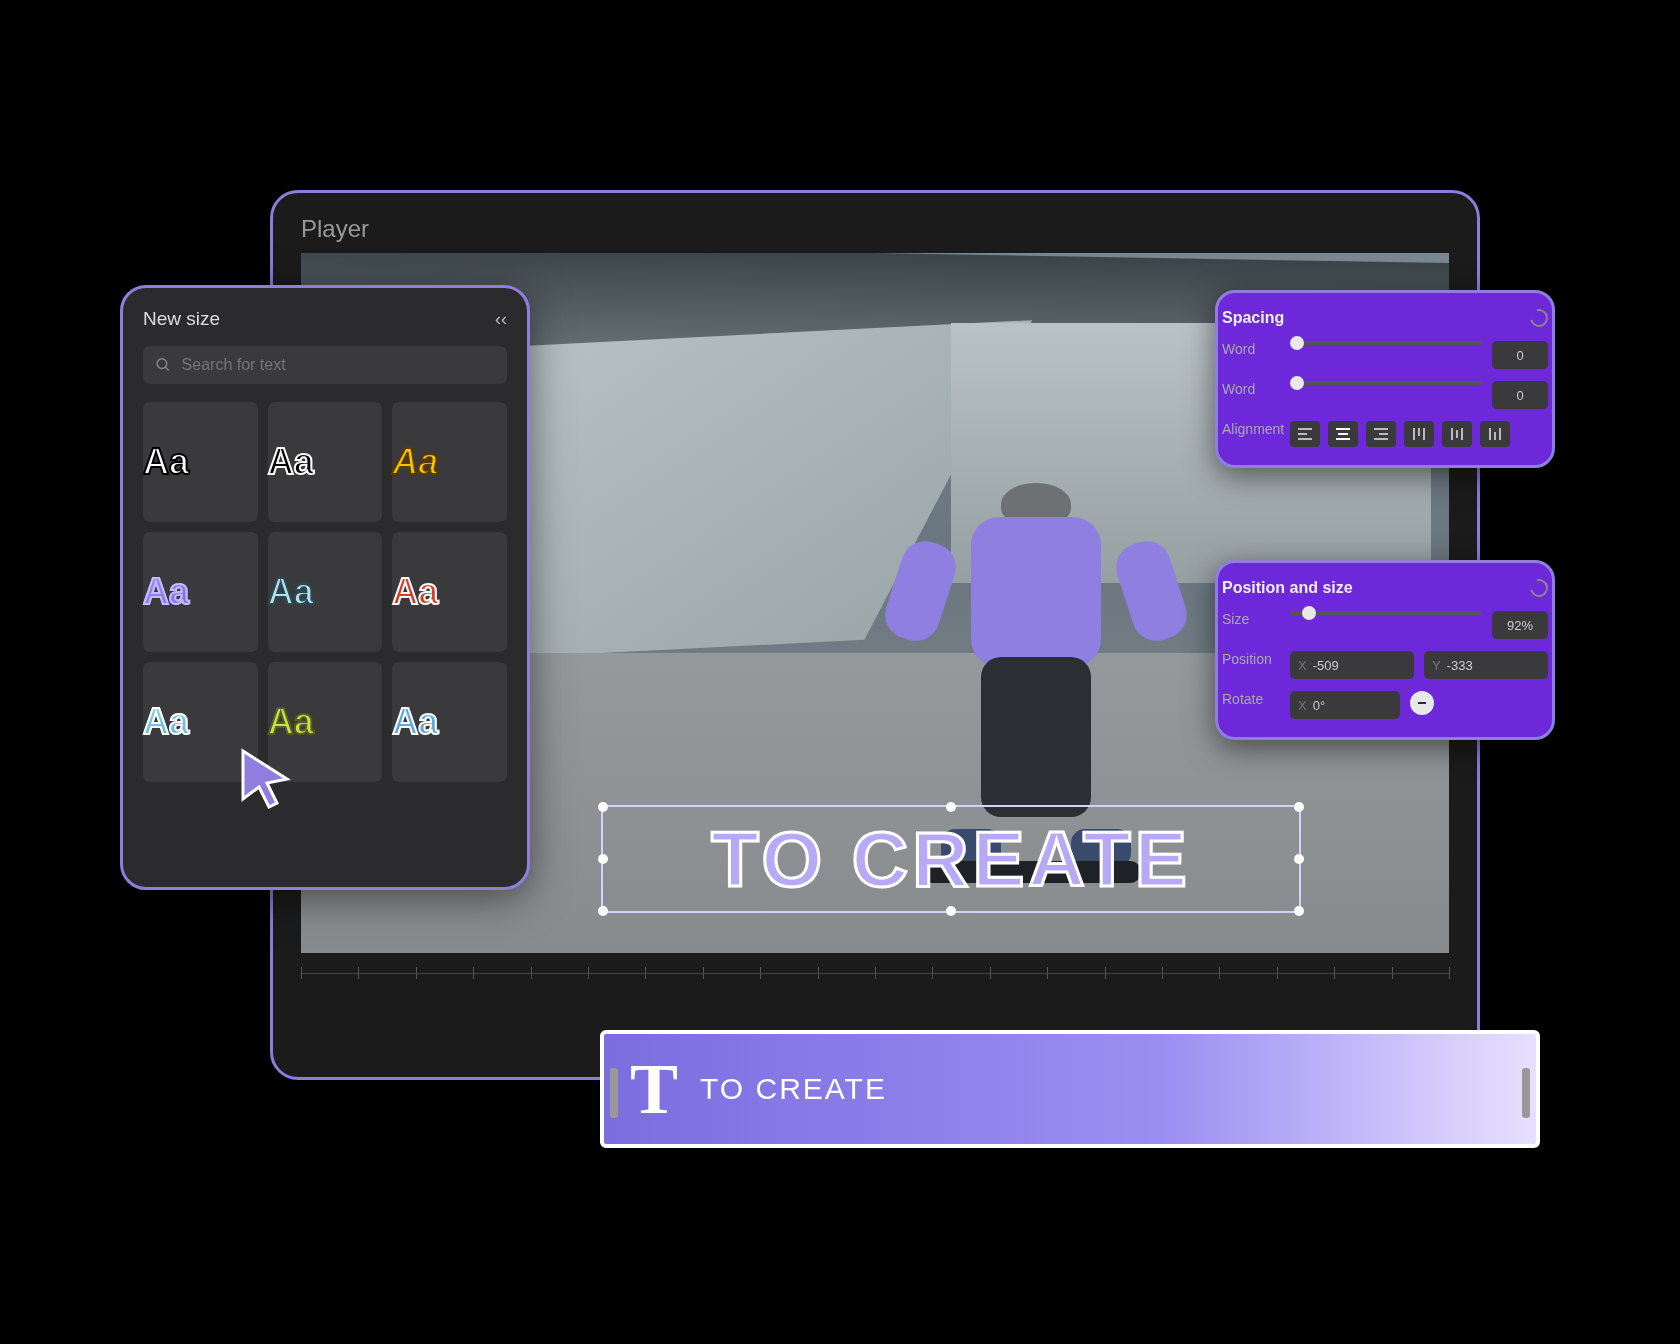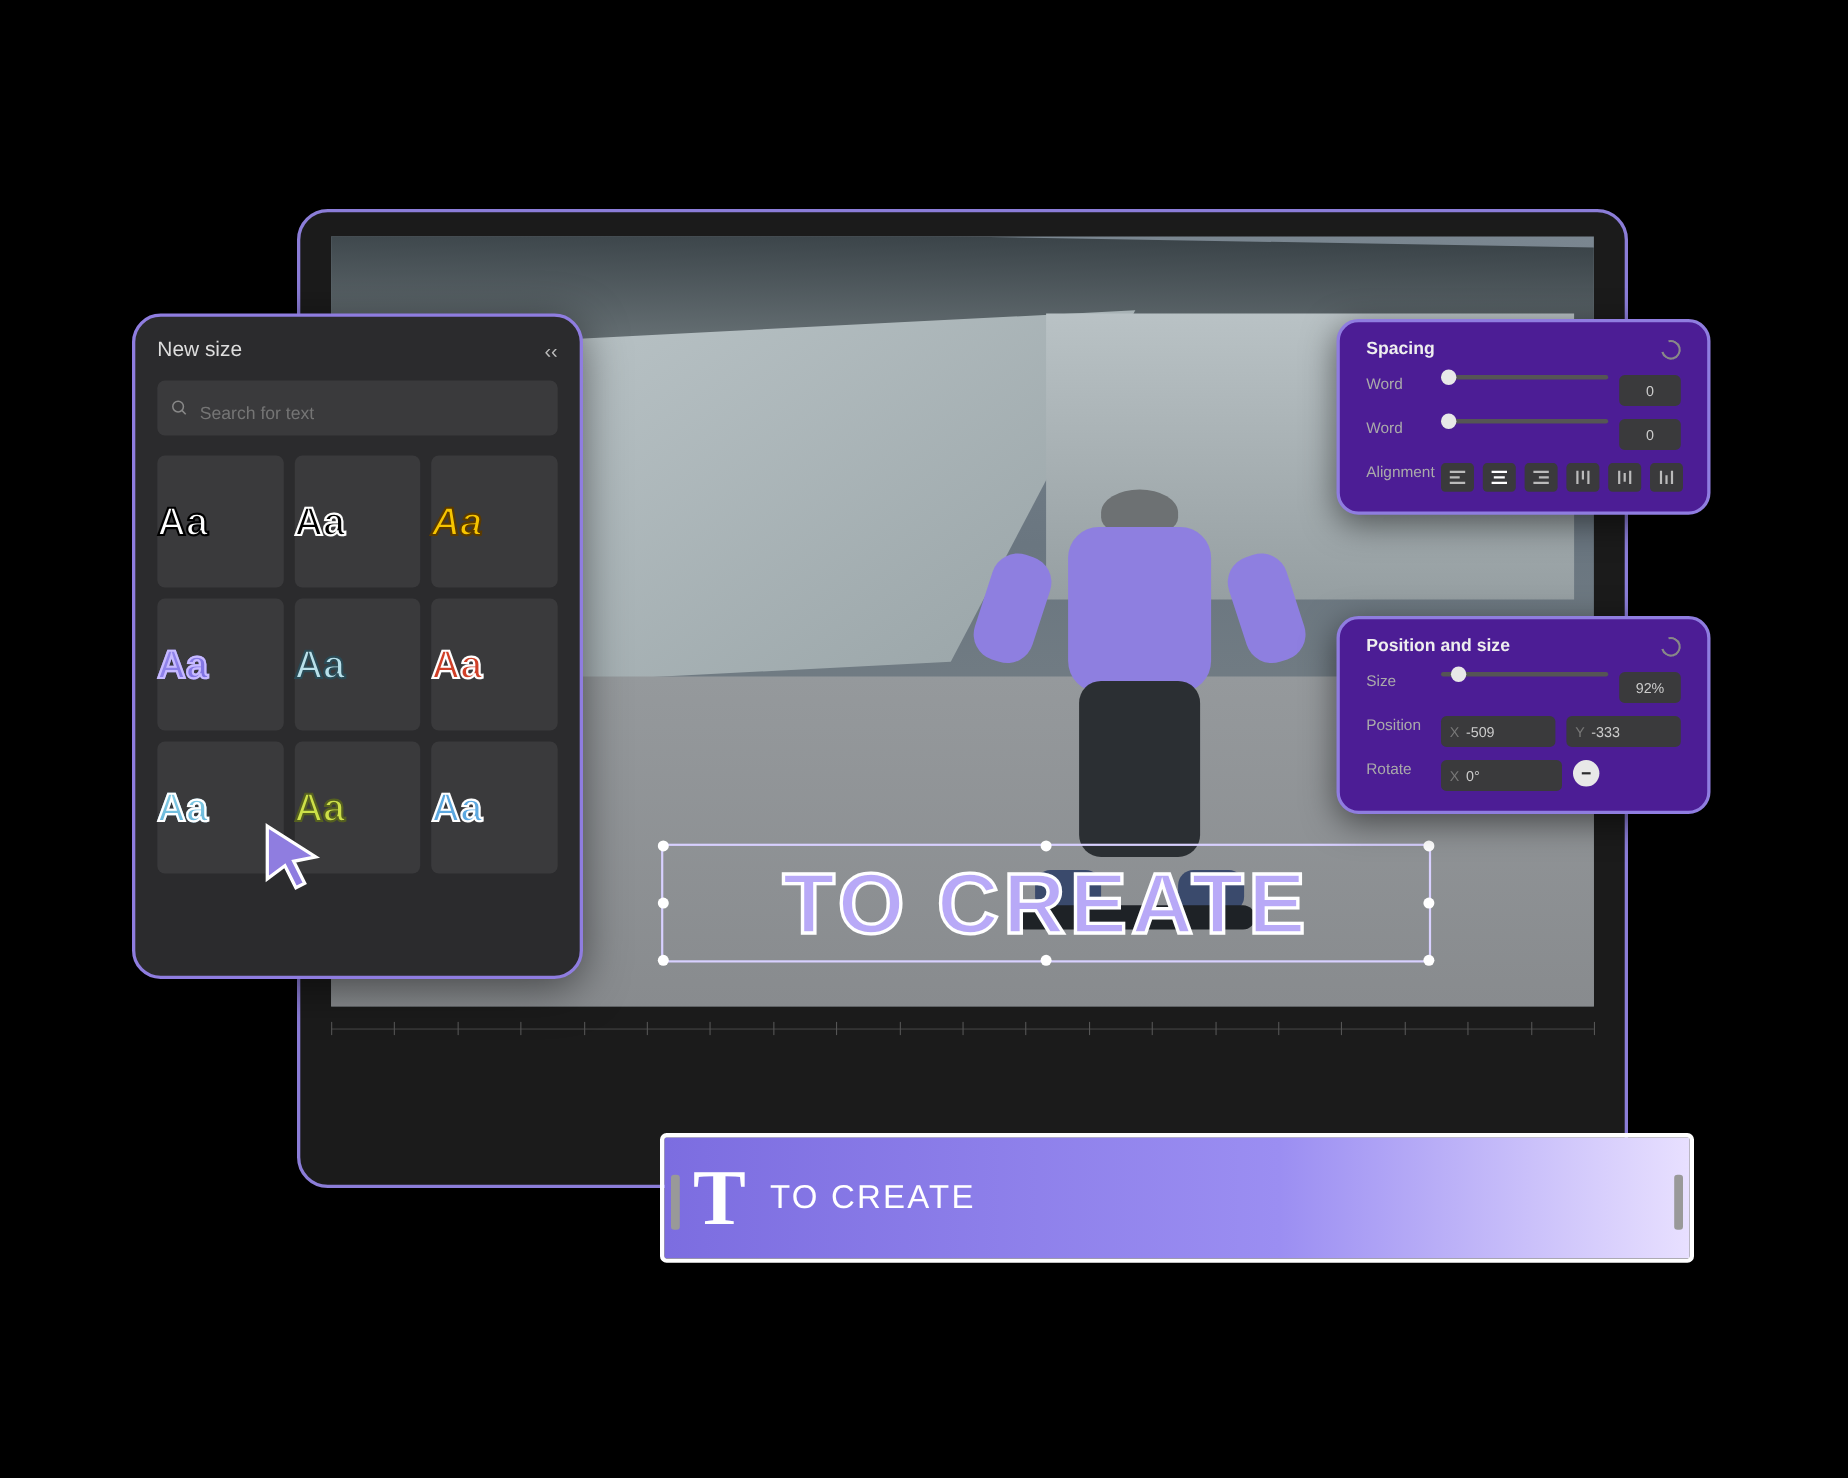--- a/index.html
+++ b/index.html
@@ -67,21 +67,21 @@
     background:#2b2b2d;
     border: 3px solid #8f7de0;
     border-radius:26px;
     color:#ddd;
     padding:20px;
     box-shadow: 0 8px 40px rgba(0,0,0,.5);
   }
   .panel-header { display:flex; justify-content:space-between; align-items:center; font-size:19px; margin-bottom:16px; }
   .collapse-icon { font-size:18px; color:#bbb; cursor:pointer; }
   .search-box { background:#3a3a3c; border-radius:7px; padding:10px 12px; display:flex; align-items:center; gap:10px; margin-bottom:18px; }
-  .search-box input { background:transparent; border:none; outline:none; color:#e5e5e5; font-size:16px; width:100%;margin-top:12px; }
+  .search-box input { background:transparent; border:none; outline:none; color:#e5e5e5; font-size:16px; width:100%; }
   .tabs { display:flex; align-items:center; gap:18px; font-size:17px; color:#999; margin-bottom:16px; }
   .tabs .active { color:#fff; }
   .tabs .chev { margin-left:auto; background:#3a3a3c; width:26px; height:26px; border-radius:5px; display:flex; align-items:center; justify-content:center; }
   .grid { display:grid; grid-template-columns:repeat(3,1fr); gap:10px; }
   .style-tile { background:#3a3a3c; height:120px; border-radius:7px; display:flex; align-items:center; font-size:36px; font-weight:700; cursor:pointer; }
   .s1 { color:#fff; -webkit-text-stroke:2px #000; }
   .s2 { color:#000; -webkit-text-stroke:2px #fff; }
   .s3 { color:#f7c500; -webkit-text-stroke:2px #5a3a00; font-style:italic; }
   .s4 { background:linear-gradient(135deg,#9b8ef0,#7a6de0); -webkit-background-clip:text; -webkit-text-fill-color:transparent; -webkit-text-stroke:2px #c7baff; }
   .s5 { color:#b8e0ea; -webkit-text-stroke:2px #2a4a55; }
@@ -91,25 +91,25 @@
   .s9 { color:#5ca8e0; -webkit-text-stroke:2px #fff; }
 
   .cursor-pointer {
     position:absolute; left:235px; top:745px; width:64px; height:64px;
     pointer-events:none;
   }
 
   
   .panel-right {
     position:absolute;
-    background:#4c1d95;
+    background:#6d28d9;
     border:3px solid #8f7de0;
     border-radius:20px;
     color:#ccc;
-    padding:16px 24px 18px;
+    padding:16px 4px 18px;
     box-shadow: 0 8px 30px rgba(0,0,0,.5);
   }
   .panel-spacing { left:1215px; top:290px; width:340px; }
   .panel-position { left:1215px; top:560px; width:340px; }
   .panel-right .ph { display:flex; justify-content:space-between; align-items:center; font-size:16px; font-weight:600; color:#eee; margin-bottom:14px; }
   .reset-icon { width:18px; height:18px; border:2px solid #888; border-radius:50%; border-left-color:transparent; transform:rotate(30deg); cursor:pointer; }
   .row { display:flex; align-items:flex-start; gap:10px; margin-bottom:12px; font-size:14px; }
   .row .lbl { width:58px; color:#aaa; }
   .slider { flex:1; height:4px; background:#555; border-radius:2px; position:relative; }
   .slider .knob { position:absolute; top:-5px; width:14px; height:14px; background:#e8e8e8; border-radius:50%; }
@@ -134,20 +134,21 @@
   }
   .clip .handlebar { position:absolute; width:8px; height:50px; background:#999; border-radius:3px; top:34px; }
   .clip .hb-l { left:6px; } .clip .hb-r { right:6px; }
   .clip-text { font-size:30px; font-weight:500; letter-spacing:2px; }
   .T-icon { font-family:Georgia,serif; font-size:72px; font-weight:700; }
 </style>
 </head>
 <body>
 
 <div class="player">
+  <div class="player-title">Player</div>
   <div class="video-canvas">
     <div class="arch1"></div>
     <div class="arch2"></div>
     <div class="arch3"></div>
     <div class="ground"></div>
     <div class="skater">
       <div class="hat"></div>
       <div class="arm-l"></div>
         <div class="arm-r"></div>
       <div class="torso"></div>

